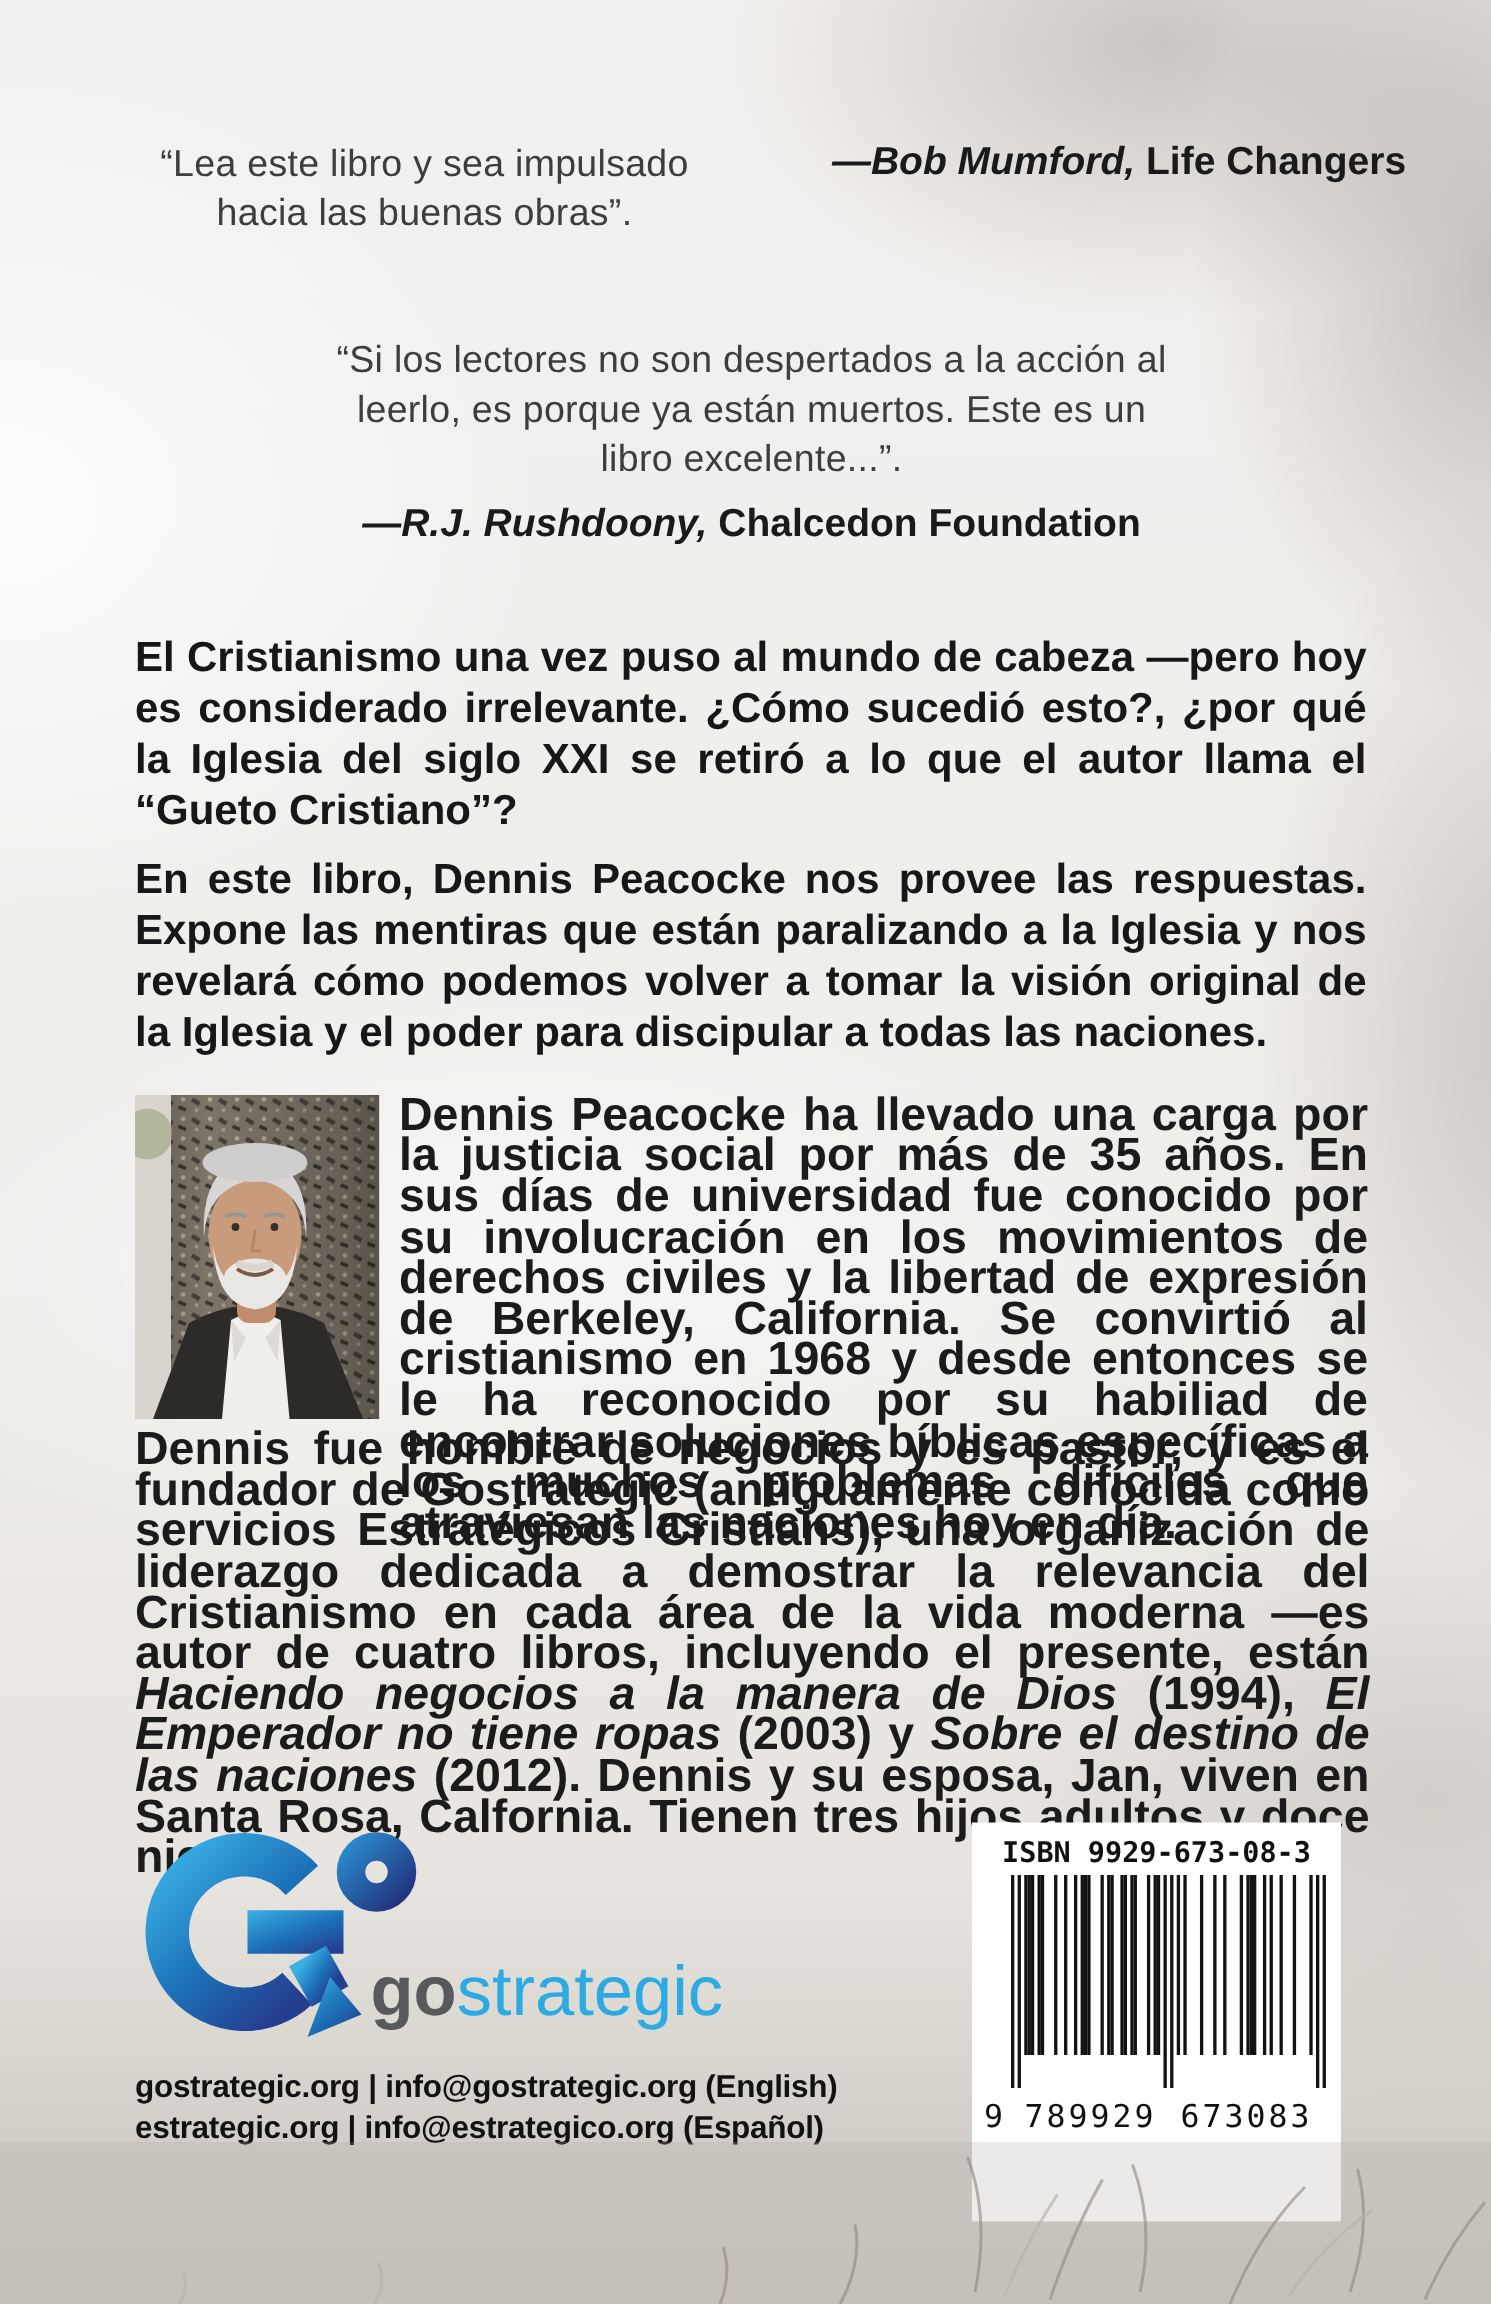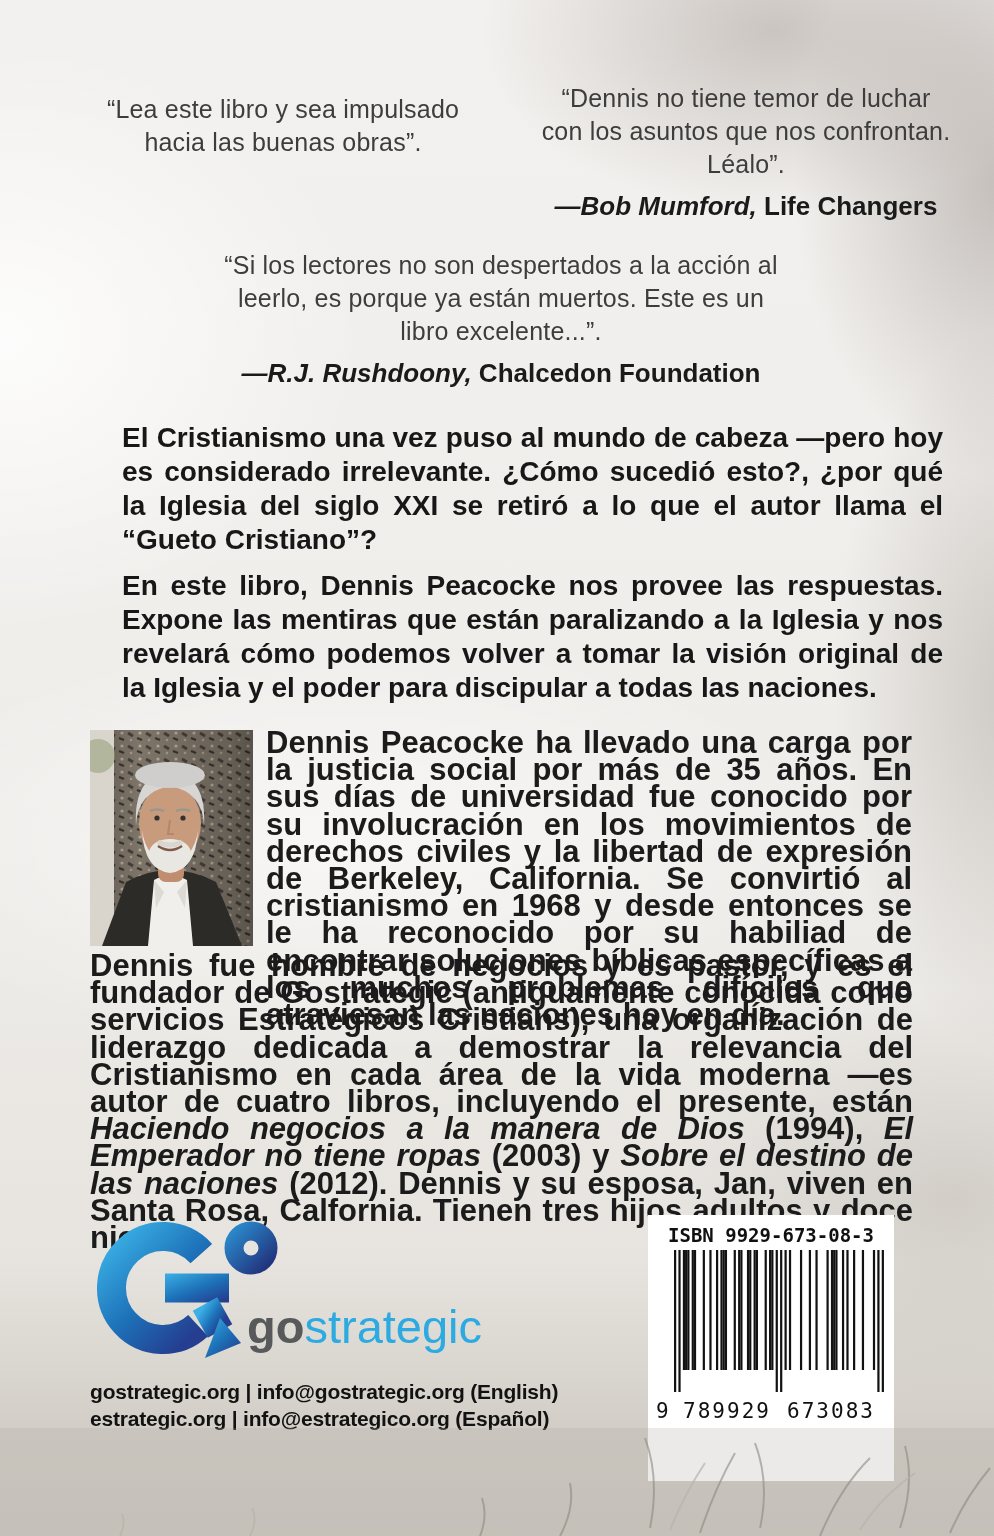--- a/index.html
+++ b/index.html
@@ -43,36 +43,35 @@
 </head>
 <body>
 
 <div id="page">
 
   <div class="abs" style="left:82px;top:93px;width:402px;">
     <div class="quote">“Lea este libro y sea impulsado hacia las buenas obras”.</div>
   </div>
 
   <div class="abs" style="left:540px;top:82px;width:412px;">
-    <div class="quote">“Dennis no tiene temor de luchar con los asuntos que nos confrontan. Léalo”.</div>
     <div class="attr">
       <span class="nm">—Bob Mumford,</span>
       <span>Life Changers</span>
     </div>
   </div>
 
-  <div class="abs" style="left:215px;top:249px;width:572px;">
+  <div class="abs" style="left:215px;top:224px;width:572px;">
     <div class="quote">“Si los lectores no son despertados a la acción al leerlo, es porque ya están muertos. Este es un libro excelente...”.</div>
     <div class="attr">
       <span class="nm">—R.J. Rushdoony,</span>
       <span>Chalcedon Foundation</span>
     </div>
   </div>
 
-  <div class="abs lead" style="left:90px;top:421px;width:821px;margin-left:32px;">
+  <div class="abs lead" style="left:90px;top:421px;width:821px;">
     <p>El Cristianismo una vez puso al mundo de cabeza —pero hoy es considerado irrelevante. ¿Cómo sucedió esto?, ¿por qué la Iglesia del siglo XXI se retiró a lo que el autor llama el “Gueto Cristiano”?</p>
     <p>En este libro, Dennis Peacocke nos provee las respuestas. Expone las mentiras que están paralizando a la Iglesia y nos revelará cómo podemos volver a tomar la visión original de la Iglesia y el poder para discipular a todas las naciones.</p>
   </div>
 
   <div class="abs photo" style="left:90px;top:730px;">
     <svg width="163" height="216" viewBox="0 0 163 216">
       <defs>
         <pattern id="bark" width="18" height="13" patternUnits="userSpaceOnUse">
           <rect width="18" height="13" fill="#7e7569"></rect>
           <path d="M2,3 l5,3" stroke="#46403a" stroke-width="3"></path>

